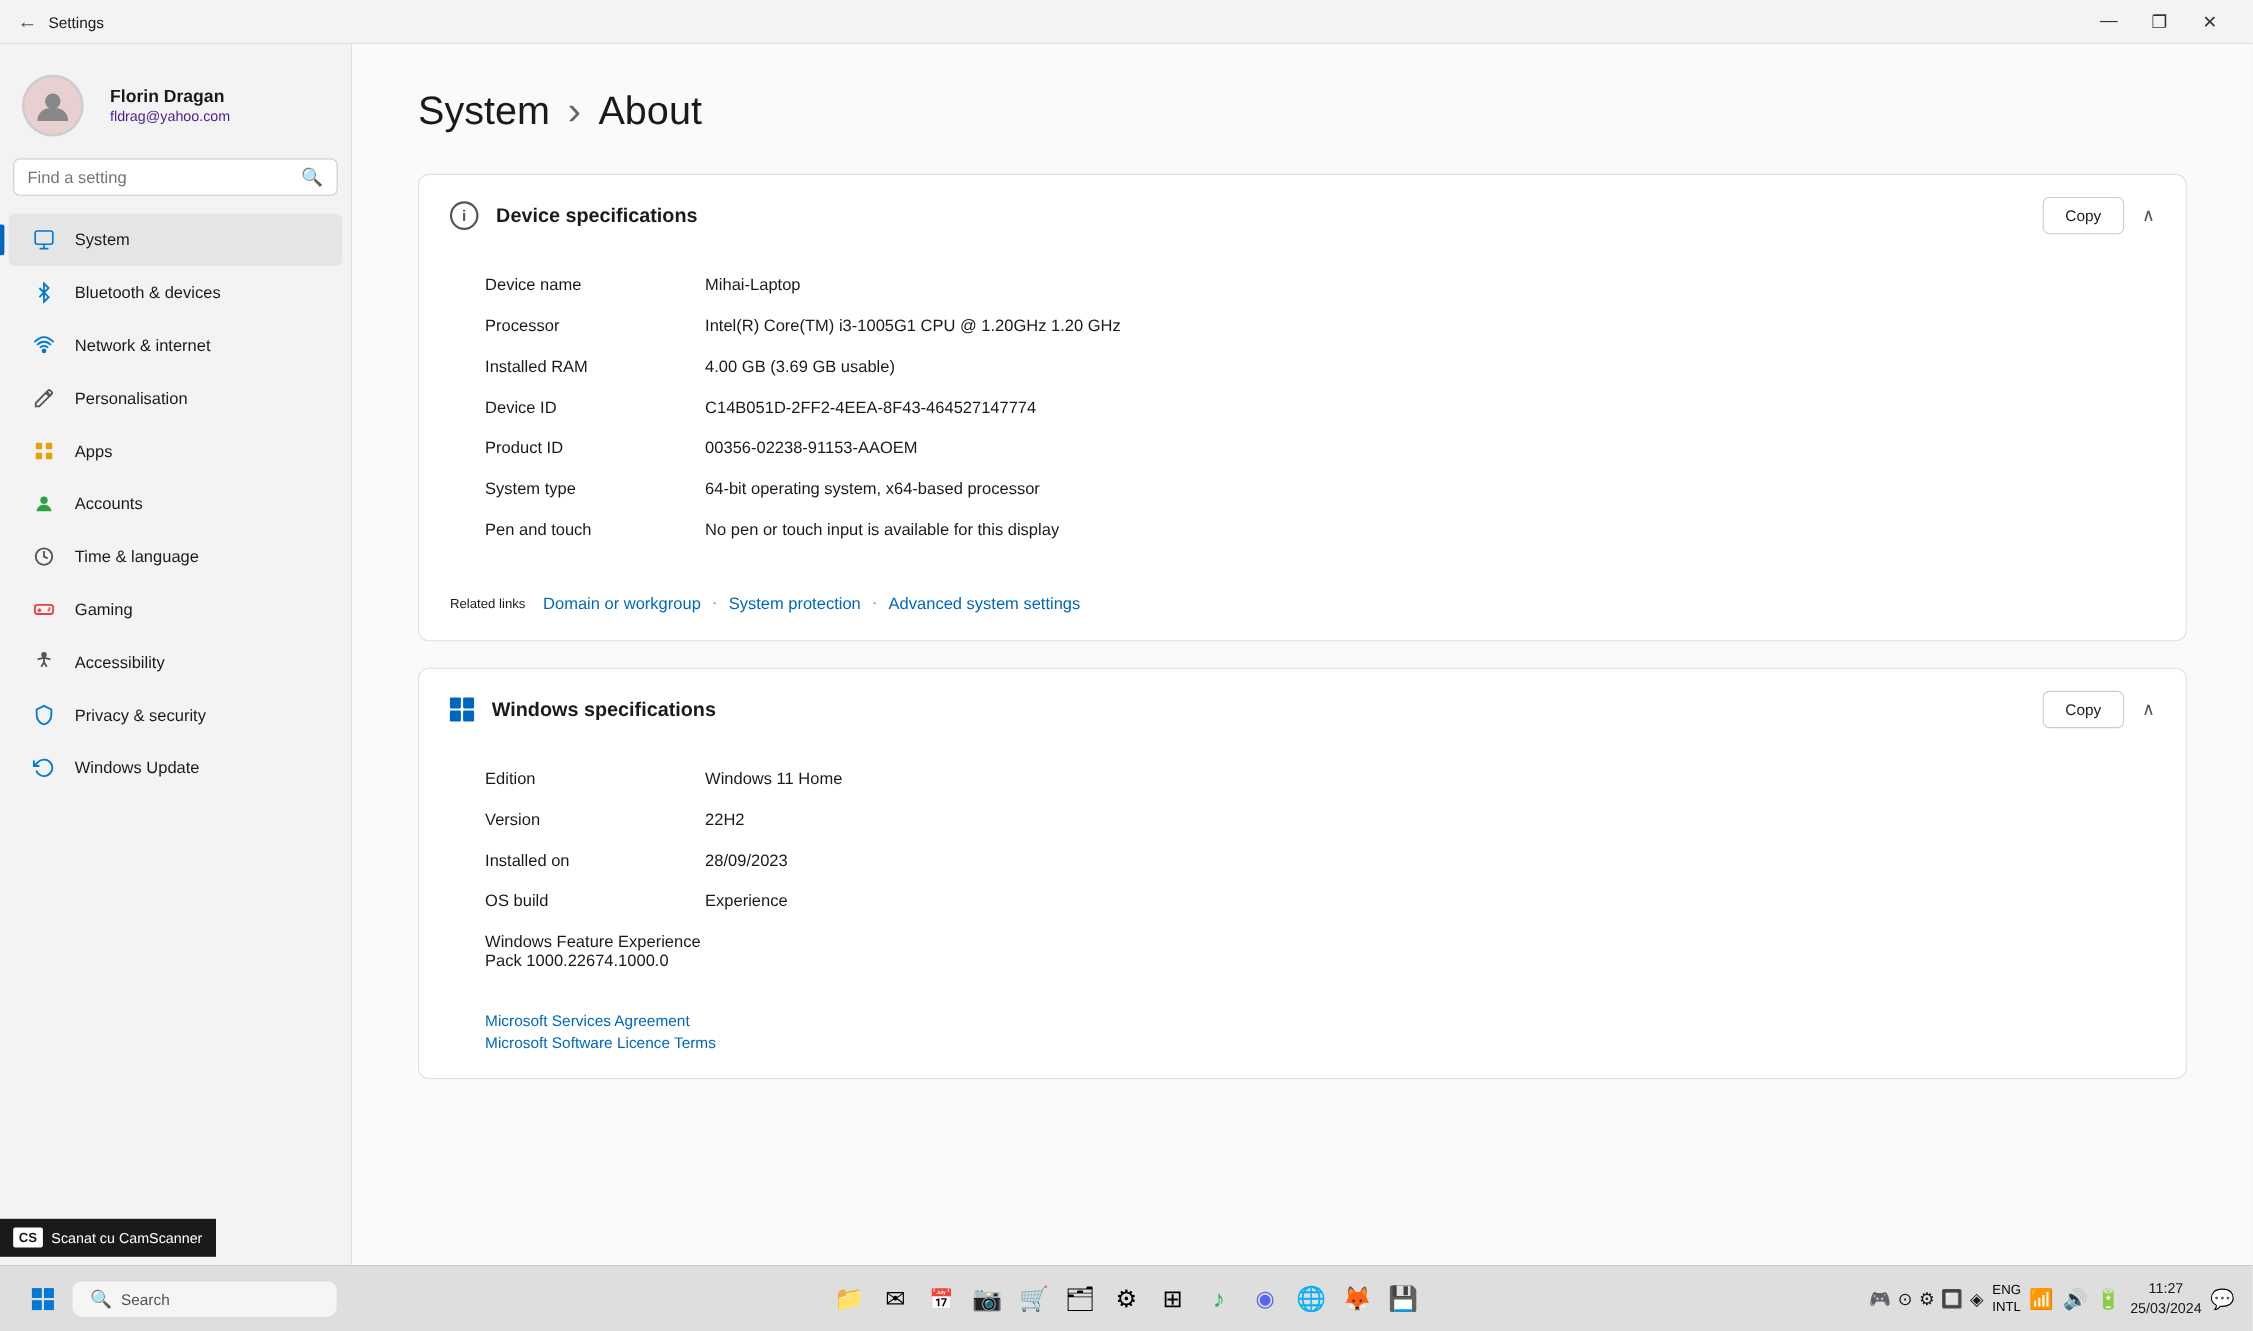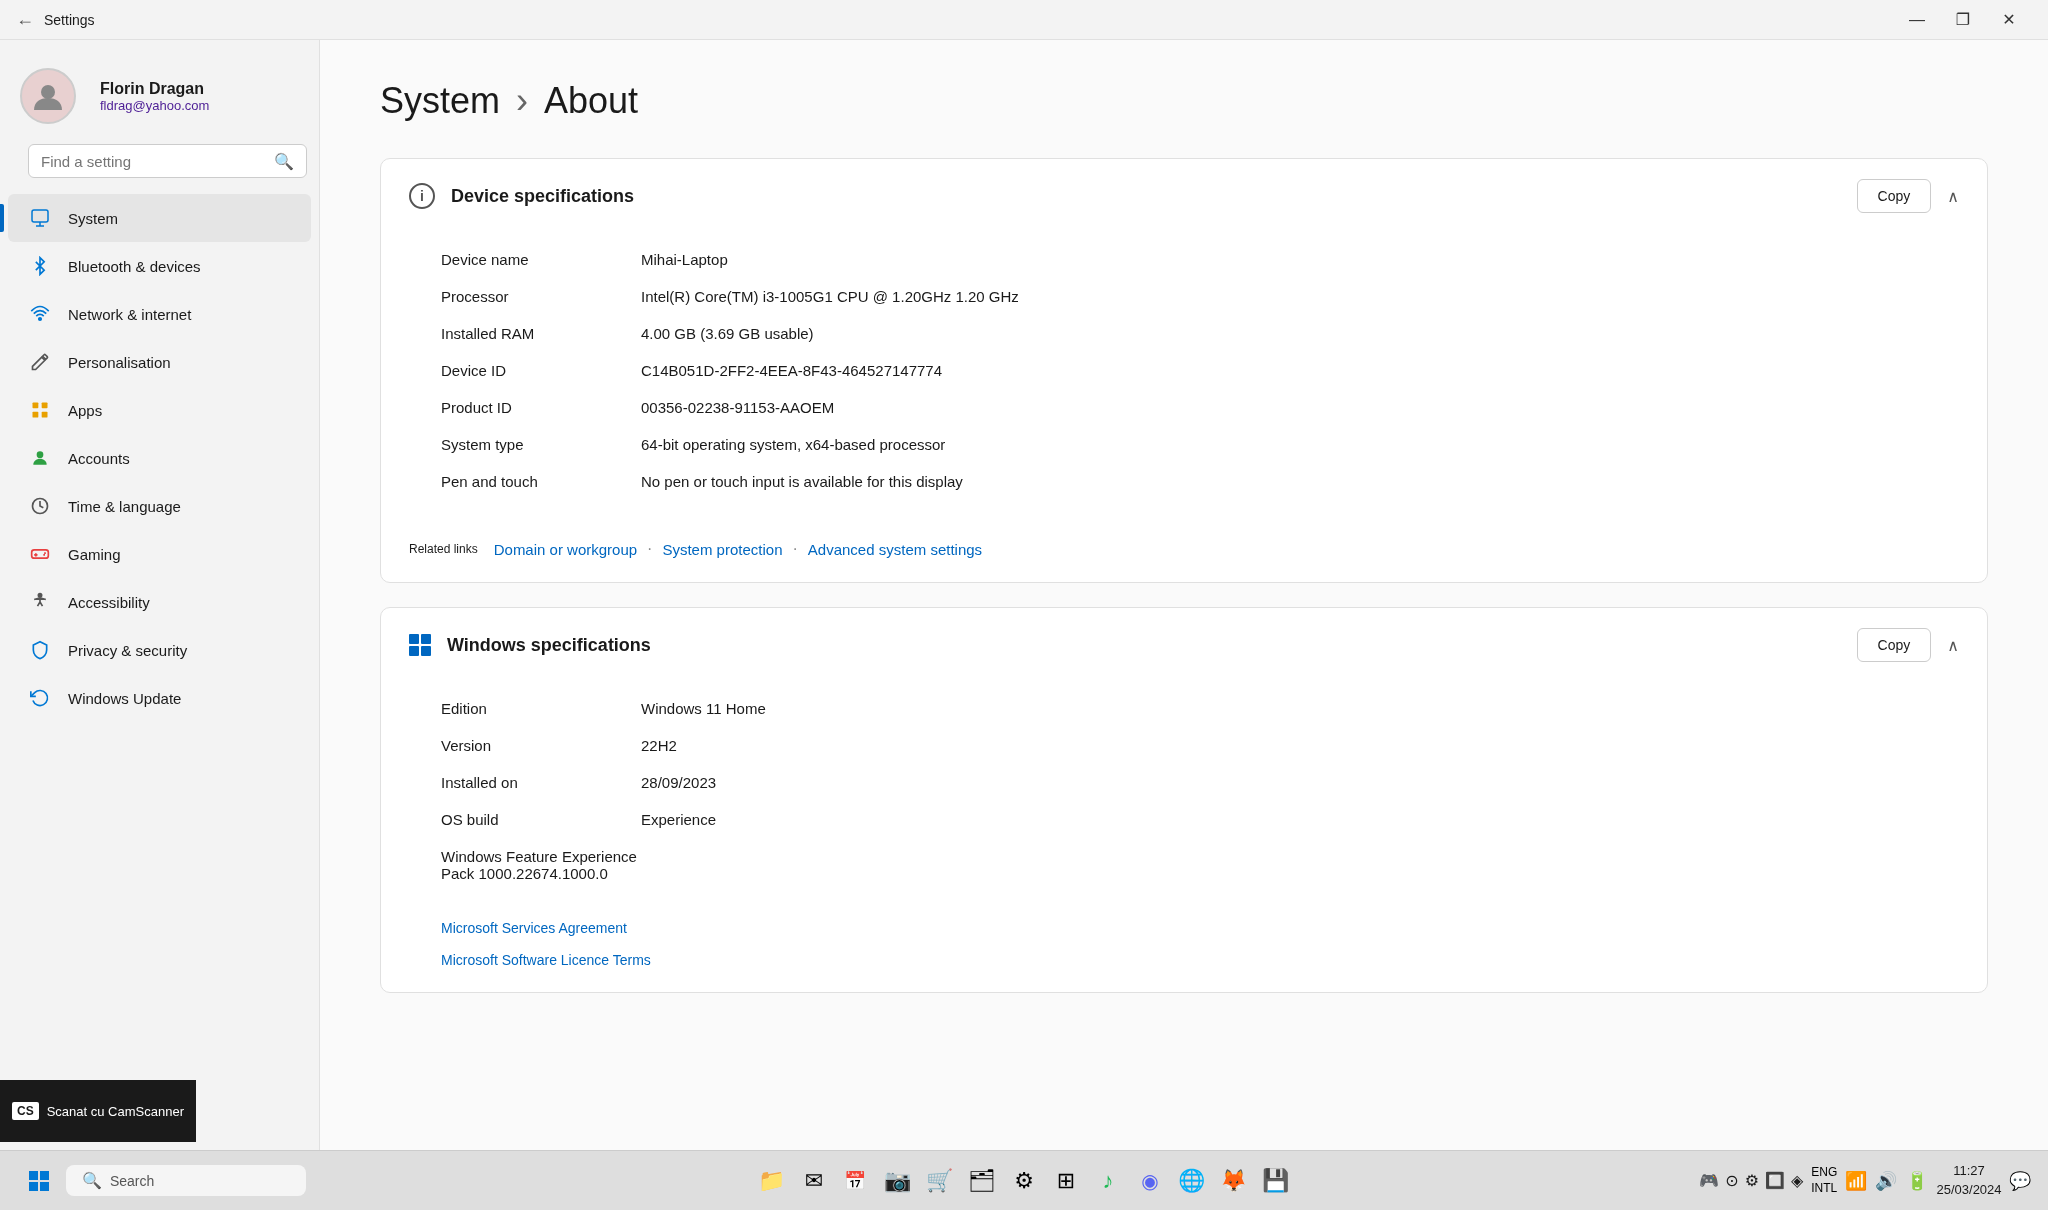--- a/index.html
+++ b/index.html
@@ -52,21 +52,21 @@
       background: #e8d0d0;
       display: flex; align-items: center; justify-content: center;
       font-size: 28px; color: #555;
       border: 2px solid #ccc;
     }
     .user-info { display: flex; flex-direction: column; }
     .user-name { font-size: 16px; font-weight: 600; color: #1a1a1a; }
     .user-email { font-size: 13px; color: #4c1d95; }
 
     .search-box {
-      margin: 0 12px 16px 28px;
+      margin: 0 12px 16px 12px;
       display: flex;
       align-items: center;
       background: white;
       border: 1px solid #ccc;
       border-radius: 6px;
       padding: 16px 12px;
       height: 32px;
     }
     .search-box input {
       border: none; outline: none; flex: 1; font-size: 15px; background: transparent; color: #333;
@@ -202,21 +202,21 @@
       gap: 2px;
       width: 22px;
       height: 22px;
     }
     .win-icon-cell { background: #0067c0; border-radius: 1px; }
 
     .ms-links {
       padding: 4px 28px 24px 60px;
       display: flex;
       flex-direction: column;
-      gap: 16px;
+      gap: 4px;
     }
     .ms-link {
       font-size: 14px;
       color: #0067c0;
       cursor: pointer;
       text-decoration: none;
     }
 
     
     .taskbar {
@@ -256,21 +256,21 @@
 
     .sys-tray { display: flex; align-items: center; gap: 6px; font-size: 12px; color: #1a1a1a; }
 
     .watermark {
       position: fixed;
       bottom: 68px;
       left: 0;
       background: #1a1a1a;
       color: white;
       font-size: 13px;
-      padding: 22px 12px;
+      padding: 8px 12px;
       display: flex;
       align-items: center;
       gap: 8px;
       z-index: 100;
     }
     .watermark-cs {
       background: white;
       color: #1a1a1a;
       font-weight: 700;
       padding: 2px 5px;

